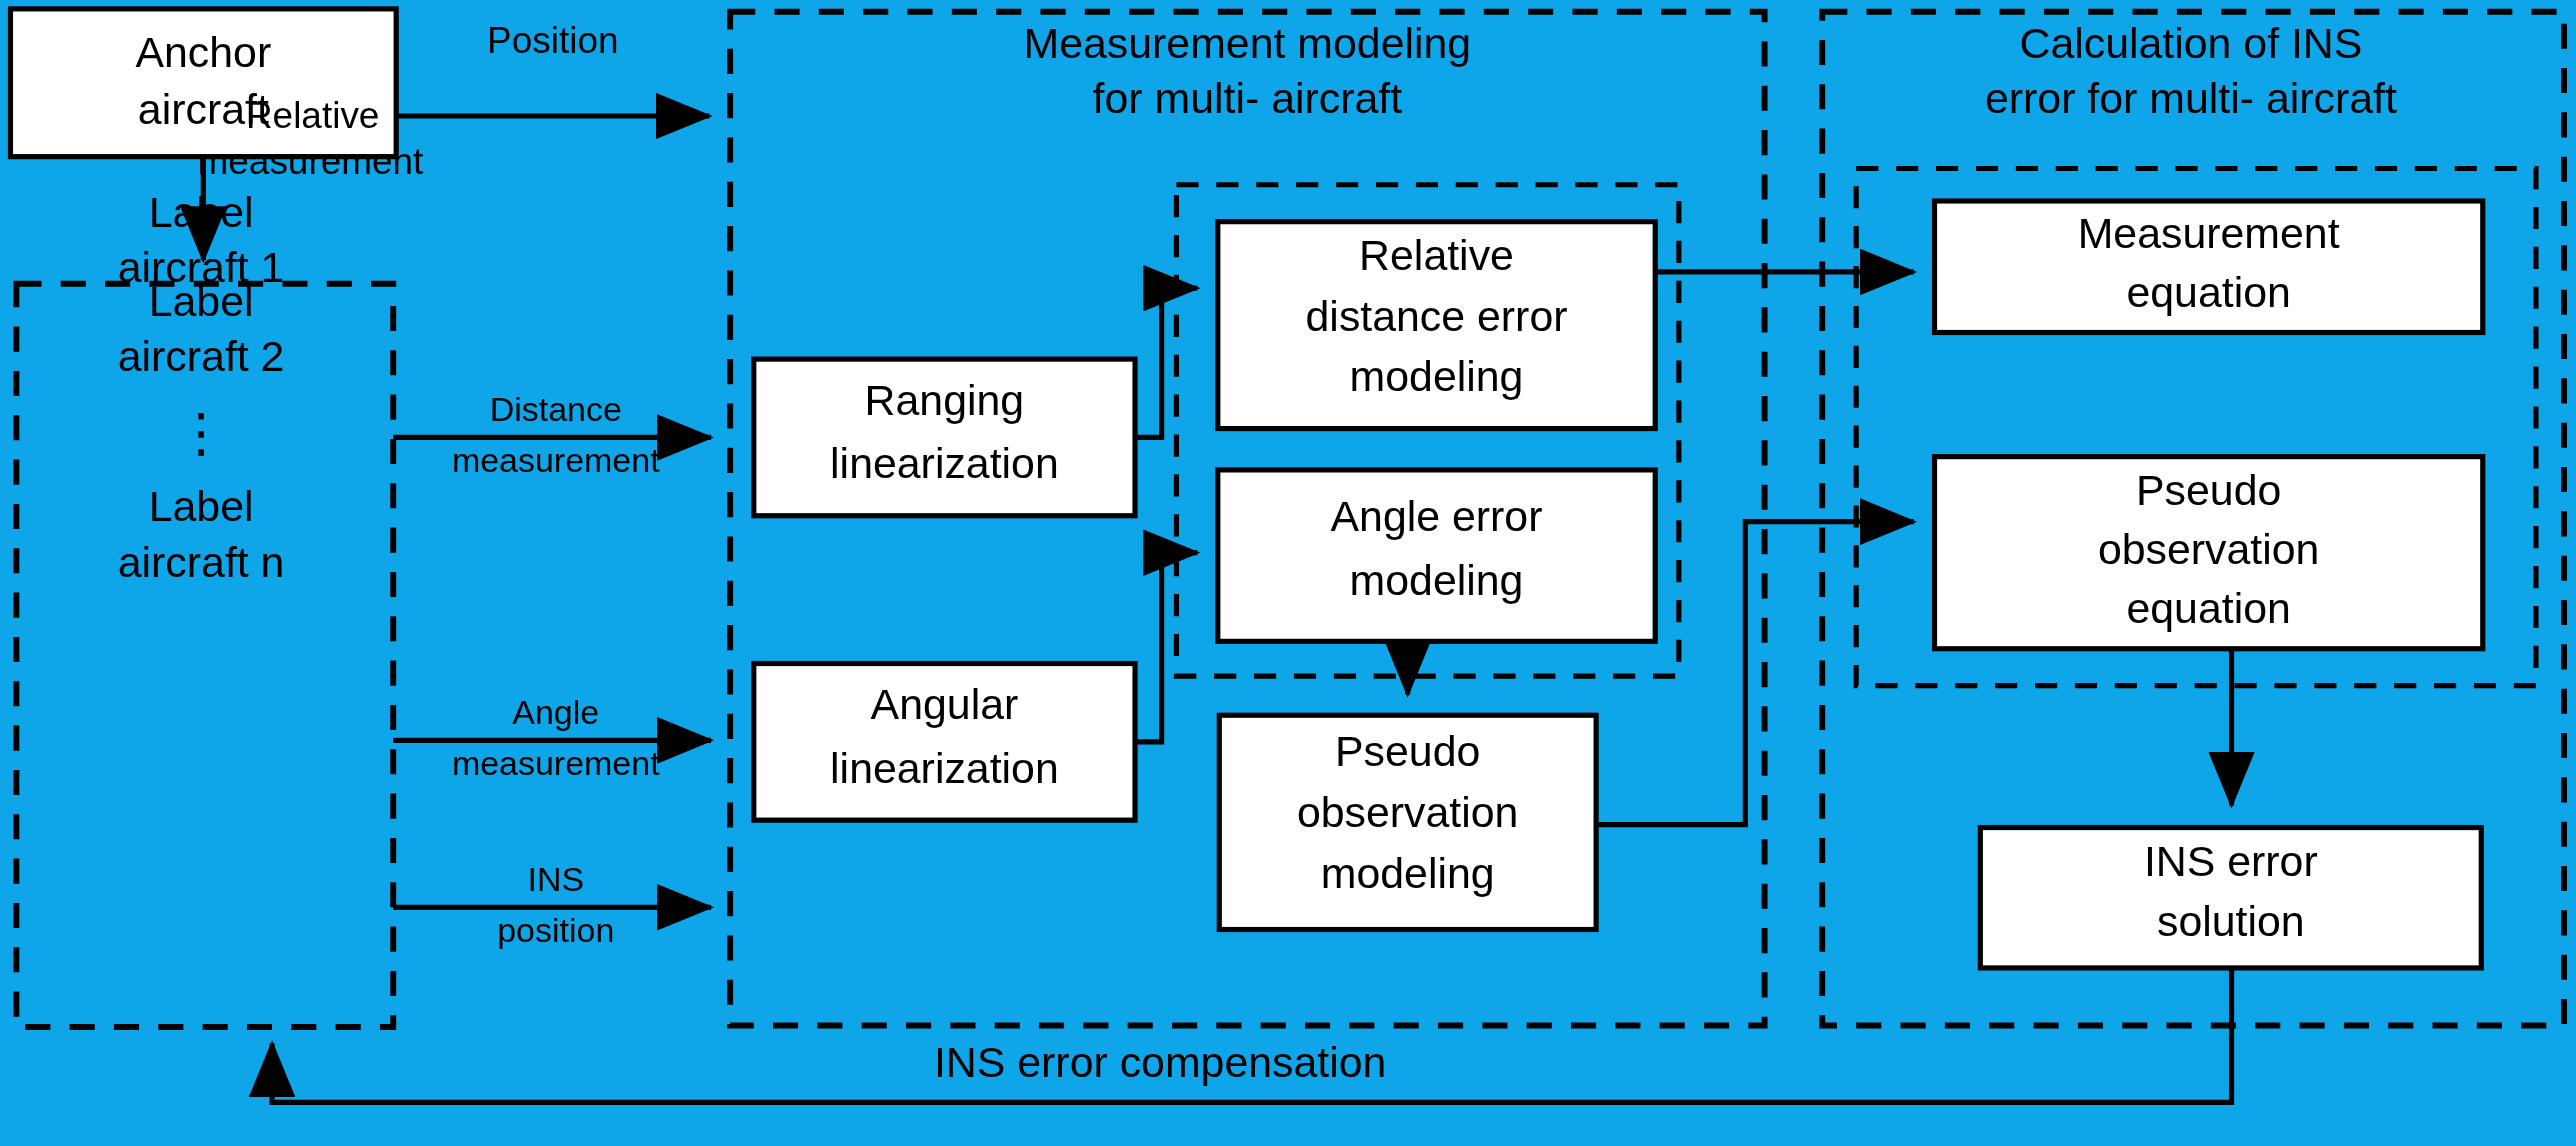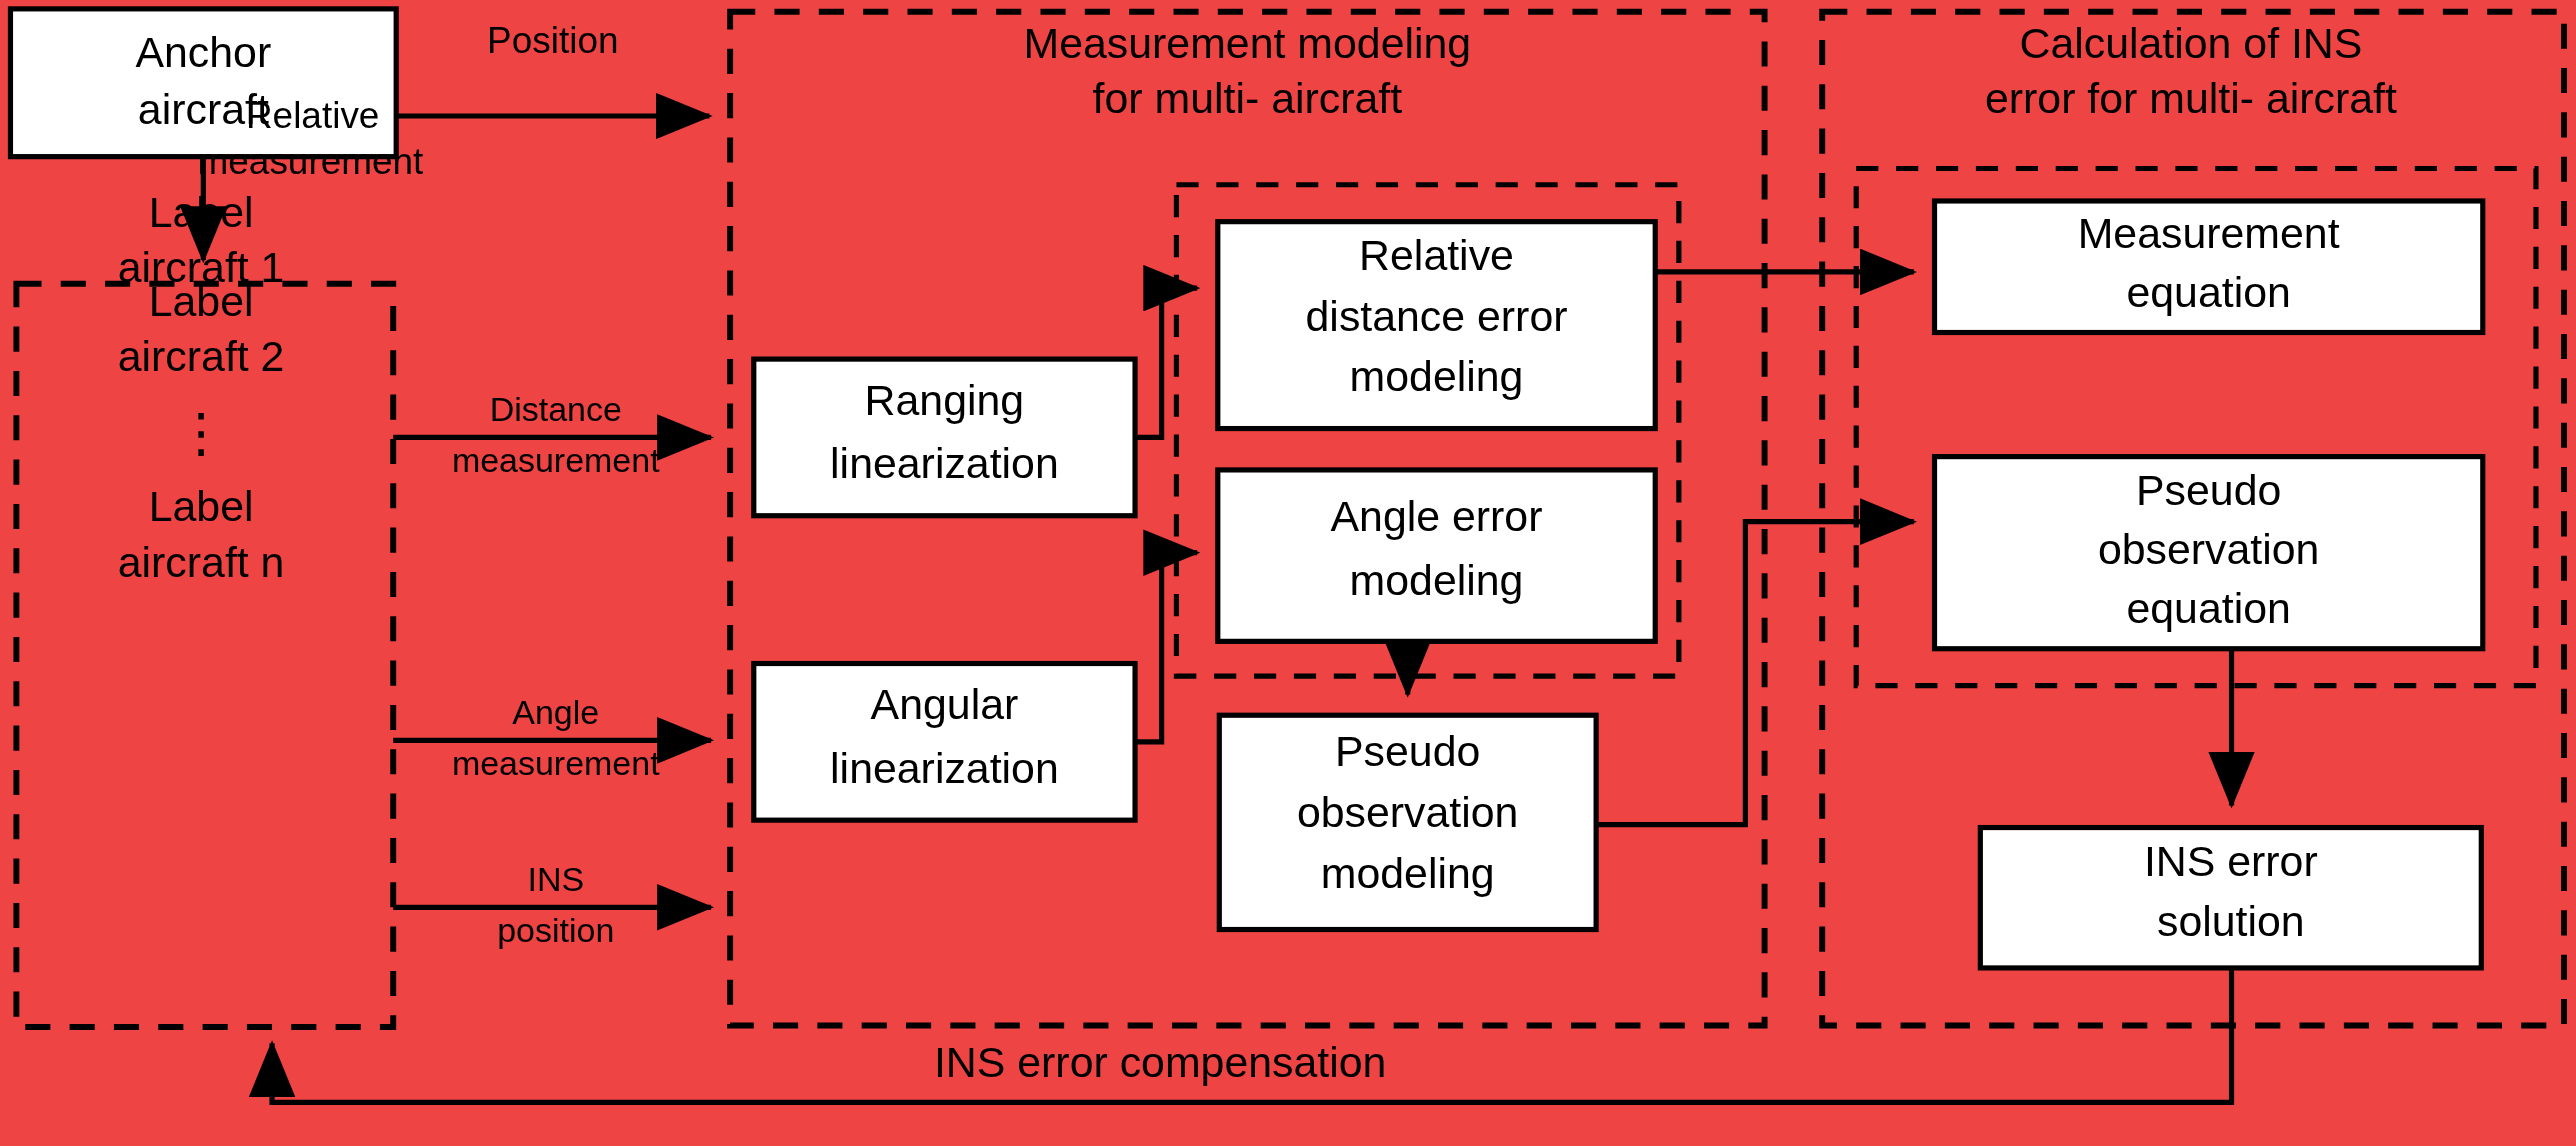--- a/index.html
+++ b/index.html
@@ -4,21 +4,21 @@
 <style>
   html, body {
     margin: 0;
     padding: 0;
     background: #ffffff;
   }
   #stage {
     position: relative;
     width: 2576px;
     height: 1146px;
-    background: #ef4444;
+    background: #0ea5e9;
     overflow: hidden;
     font-family: "Liberation Sans", sans-serif;
   }
   svg.layer {
     position: absolute;
     top: 0; left: 0;
     width: 2576px;
     height: 1146px;
   }
   .solid-box {

